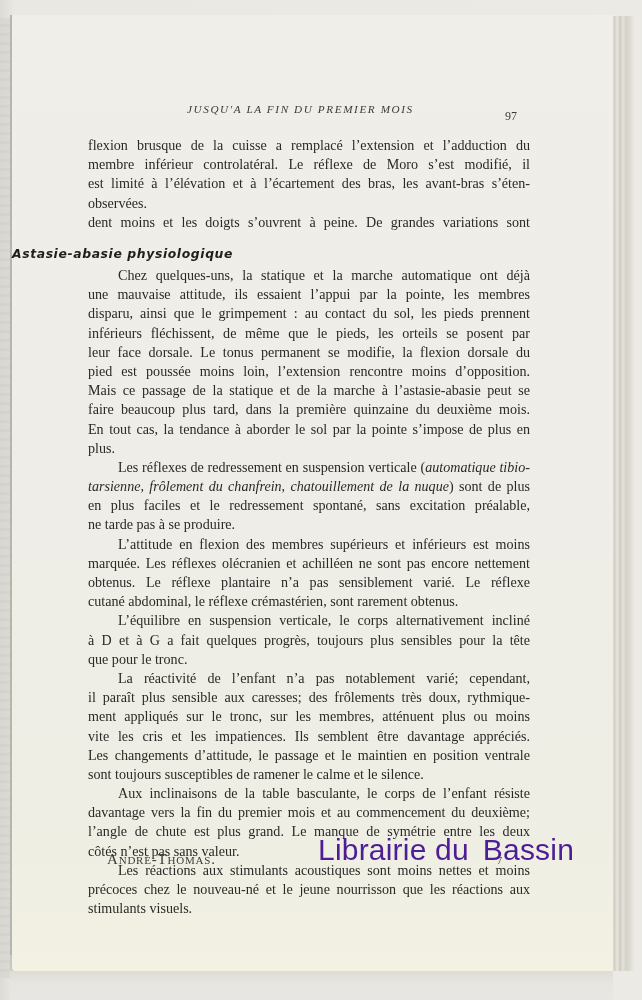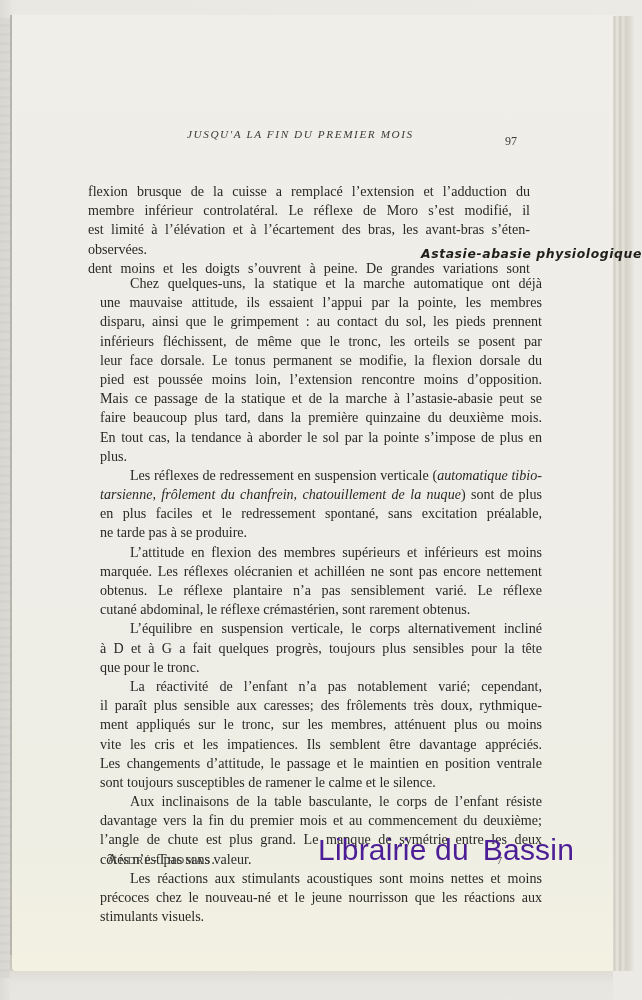--- a/index.html
+++ b/index.html
@@ -44,21 +44,20 @@
       position: absolute;
       left: 10px; top: 15px; width: 2px; height: 940px;
       background: #b8b6ac;
     }
     .running-head {
       position: absolute;
       top: 103px;
       left: 0;
       width: 642px;
       height: 18px;
-      margin-top: 25px;
     }
     .running-title {
       position: absolute;
       left: 187px;
       top: 0;
       font-style: italic;
       font-size: 11.2px;
       letter-spacing: 1.6px;
       color: #3c3b37;
     }
@@ -83,37 +82,37 @@
       text-align-last: justify;
       white-space: nowrap;
       height: 19.2px;
     }
     .line.last {
       text-align-last: left;
     }
     .line.indent {
       padding-left: 30px;
     }
-    .para1 { top: 136px; margin-top: 46px; }
+    .para1 { top: 136px; }
     .section-heading {
       position: absolute;
       top: 246px;
       left: 0;
       width: 642px;
-      text-align: right;
+      text-align: left;
       font-family: "DejaVu Sans", "Liberation Sans", sans-serif;
       font-style: italic;
       font-weight: bold;
       font-size: 12.4px;
       letter-spacing: 0.6px;
       color: #1f1e1b;
       padding-left: 12px;
       box-sizing: border-box;
     }
-    .para2 { top: 274px; margin-left: 12px; }
+    .para2 { top: 266px; }
     em.it { font-style: italic; }
     .author {
       position: absolute;
       left: 107px;
       top: 851px;
       font-size: 15px;
       letter-spacing: 0.8px;
       color: #3c3b37;
       font-variant: small-caps;
     }
@@ -164,21 +163,21 @@
   <span class="line">dent moins et les doigts s’ouvrent à peine. De grandes variations sont</span>
 </div>
 
 <div class="section-heading">Astasie-abasie physiologique</div>
 
 <div class="body-text para2">
 
   <span class="line indent">Chez quelques-uns, la statique et la marche automatique ont déjà</span>
   <span class="line">une mauvaise attitude, ils essaient l’appui par la pointe, les membres</span>
   <span class="line">disparu, ainsi que le grimpement : au contact du sol, les pieds prennent</span>
-  <span class="line">inférieurs fléchissent, de même que le tronc, les orteils se posent par</span>
+  <span class="line">inférieurs fléchissent, de même que le pieds, les orteils se posent par</span>
   <span class="line">leur face dorsale. Le tonus permanent se modifie, la flexion dorsale du</span>
   <span class="line">pied est poussée moins loin, l’extension rencontre moins d’opposition.</span>
   <span class="line">Mais ce passage de la statique et de la marche à l’astasie-abasie peut se</span>
   <span class="line">faire beaucoup plus tard, dans la première quinzaine du deuxième mois.</span>
   <span class="line">En tout cas, la tendance à aborder le sol par la pointe s’impose de plus en</span>
   <span class="line last">plus.</span>
 
   <span class="line indent"><span>Les réflexes de redressement en suspension verticale (</span><em class="it">automatique tibio-</em></span>
   <span class="line"><em class="it">tarsienne, frôlement du chanfrein, chatouillement de la nuque</em><span>) sont de plus</span></span>
   <span class="line">en plus faciles et le redressement spontané, sans excitation préalable,</span>

